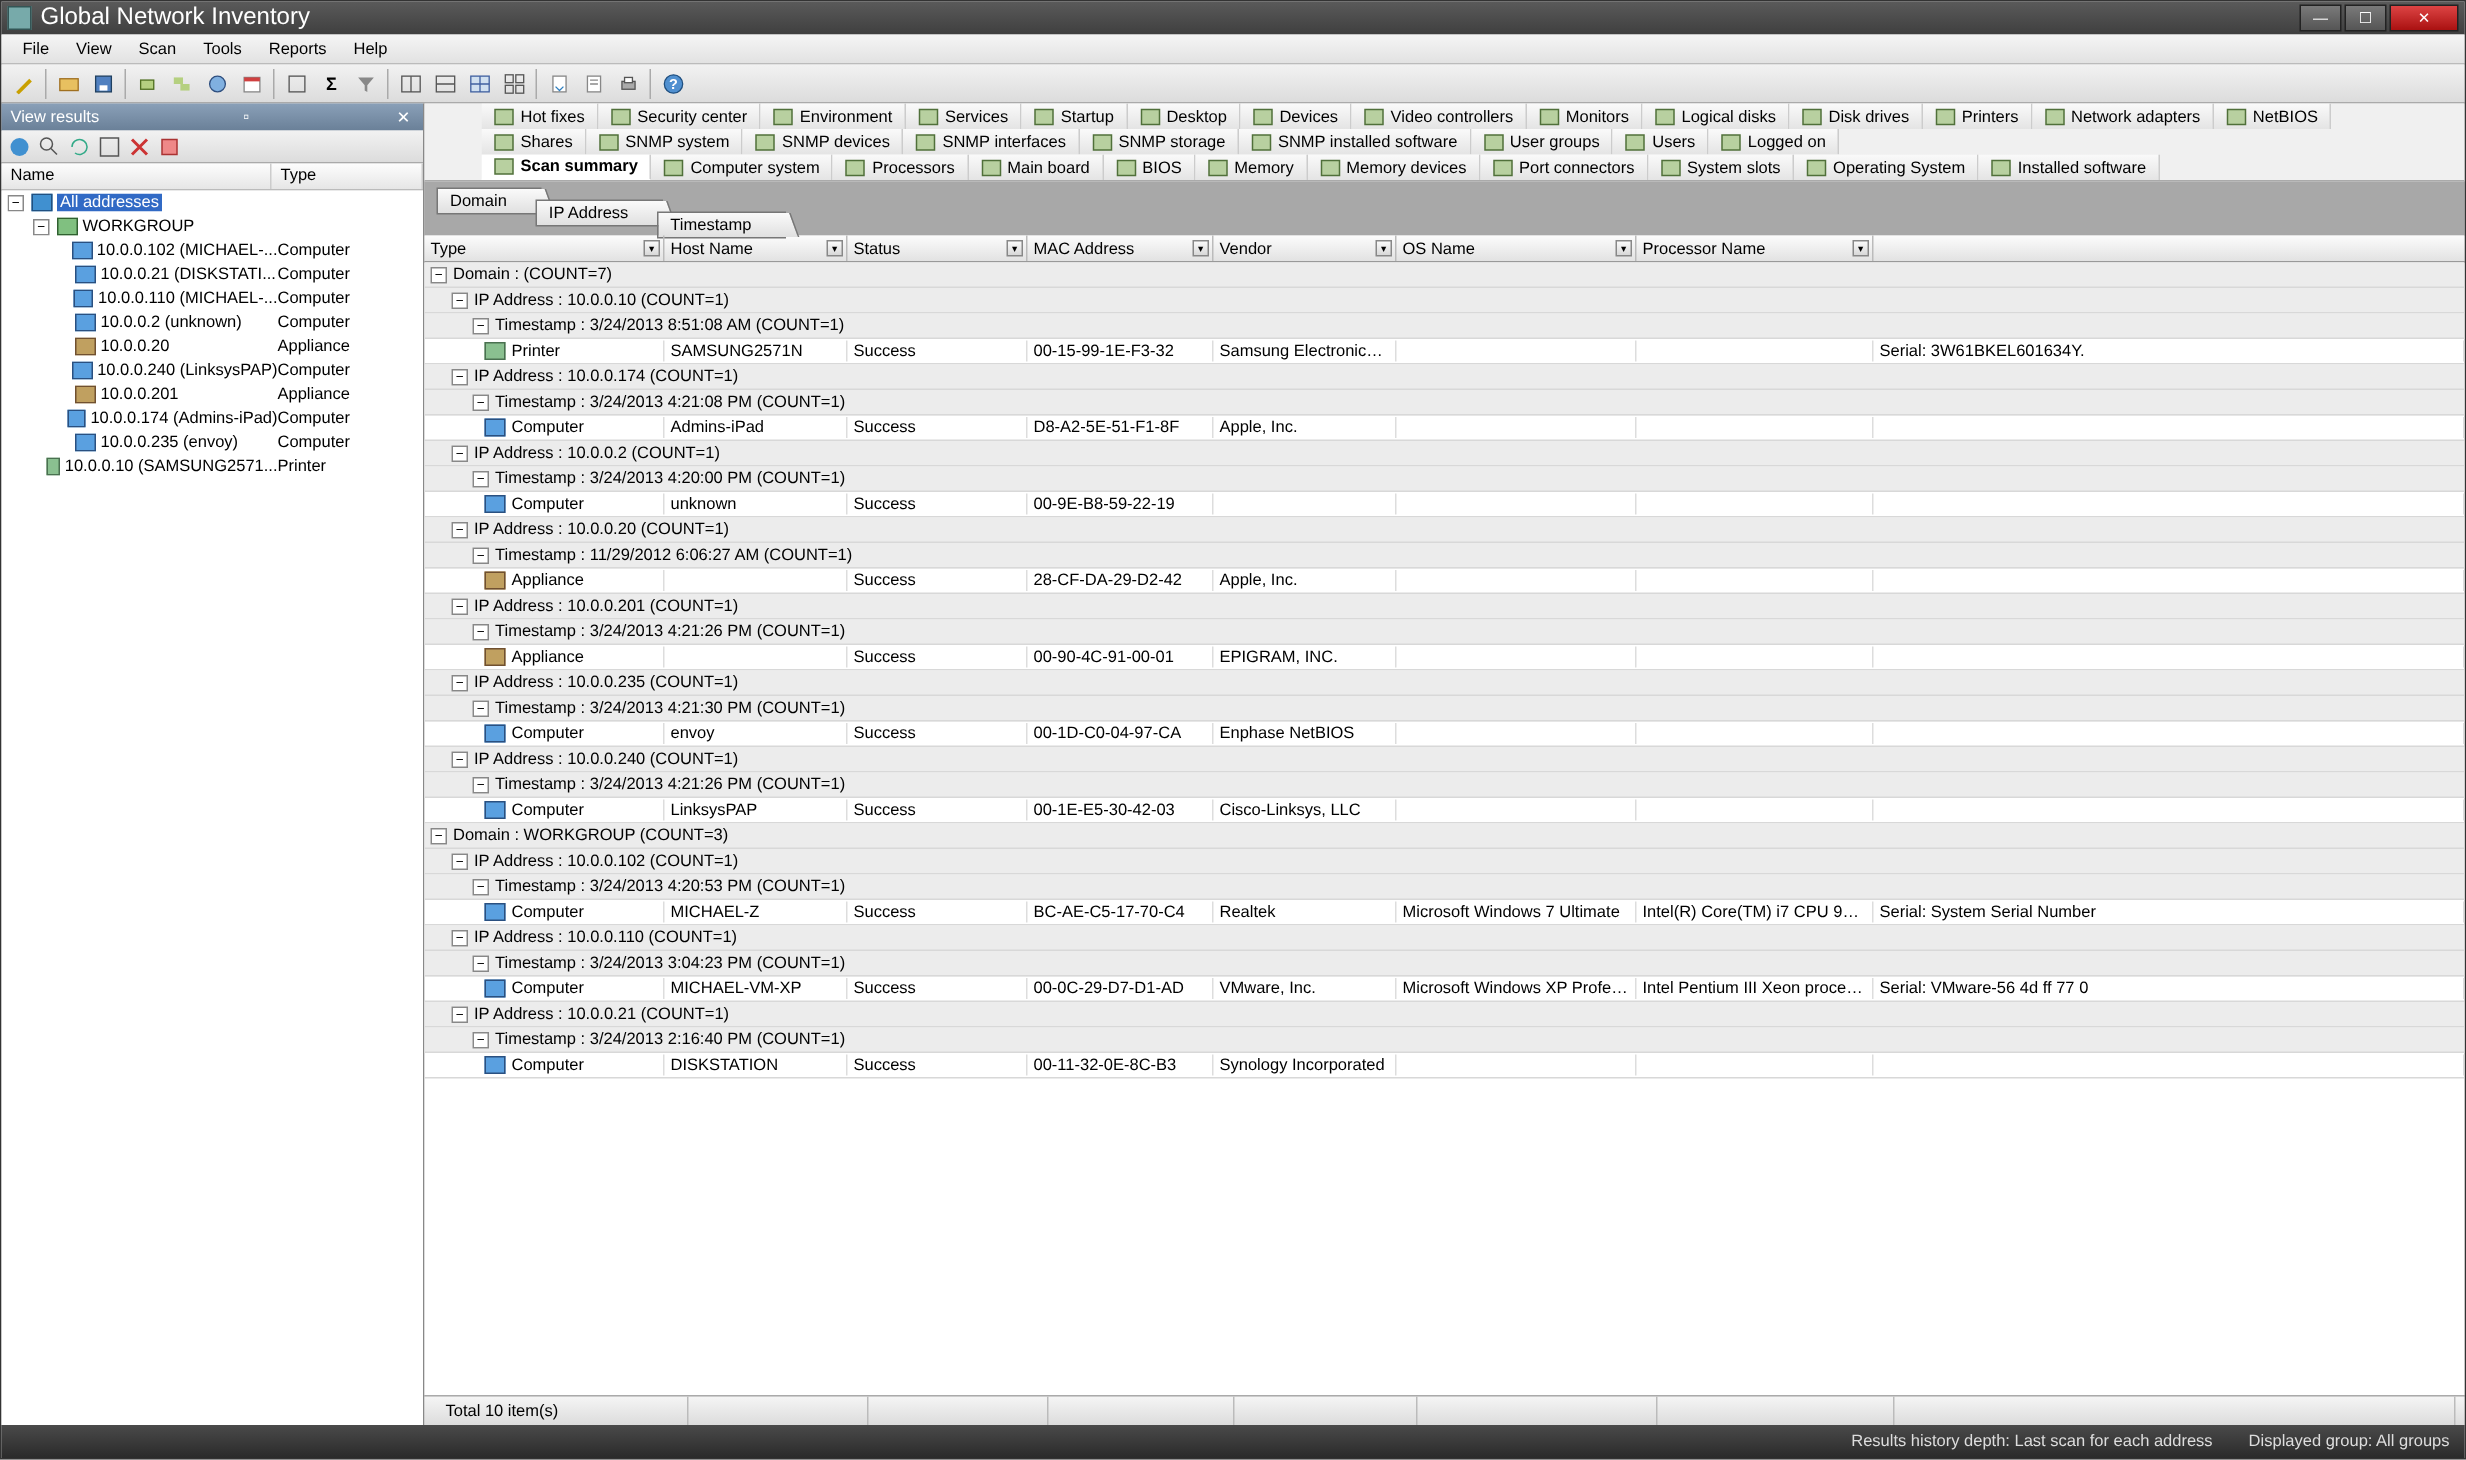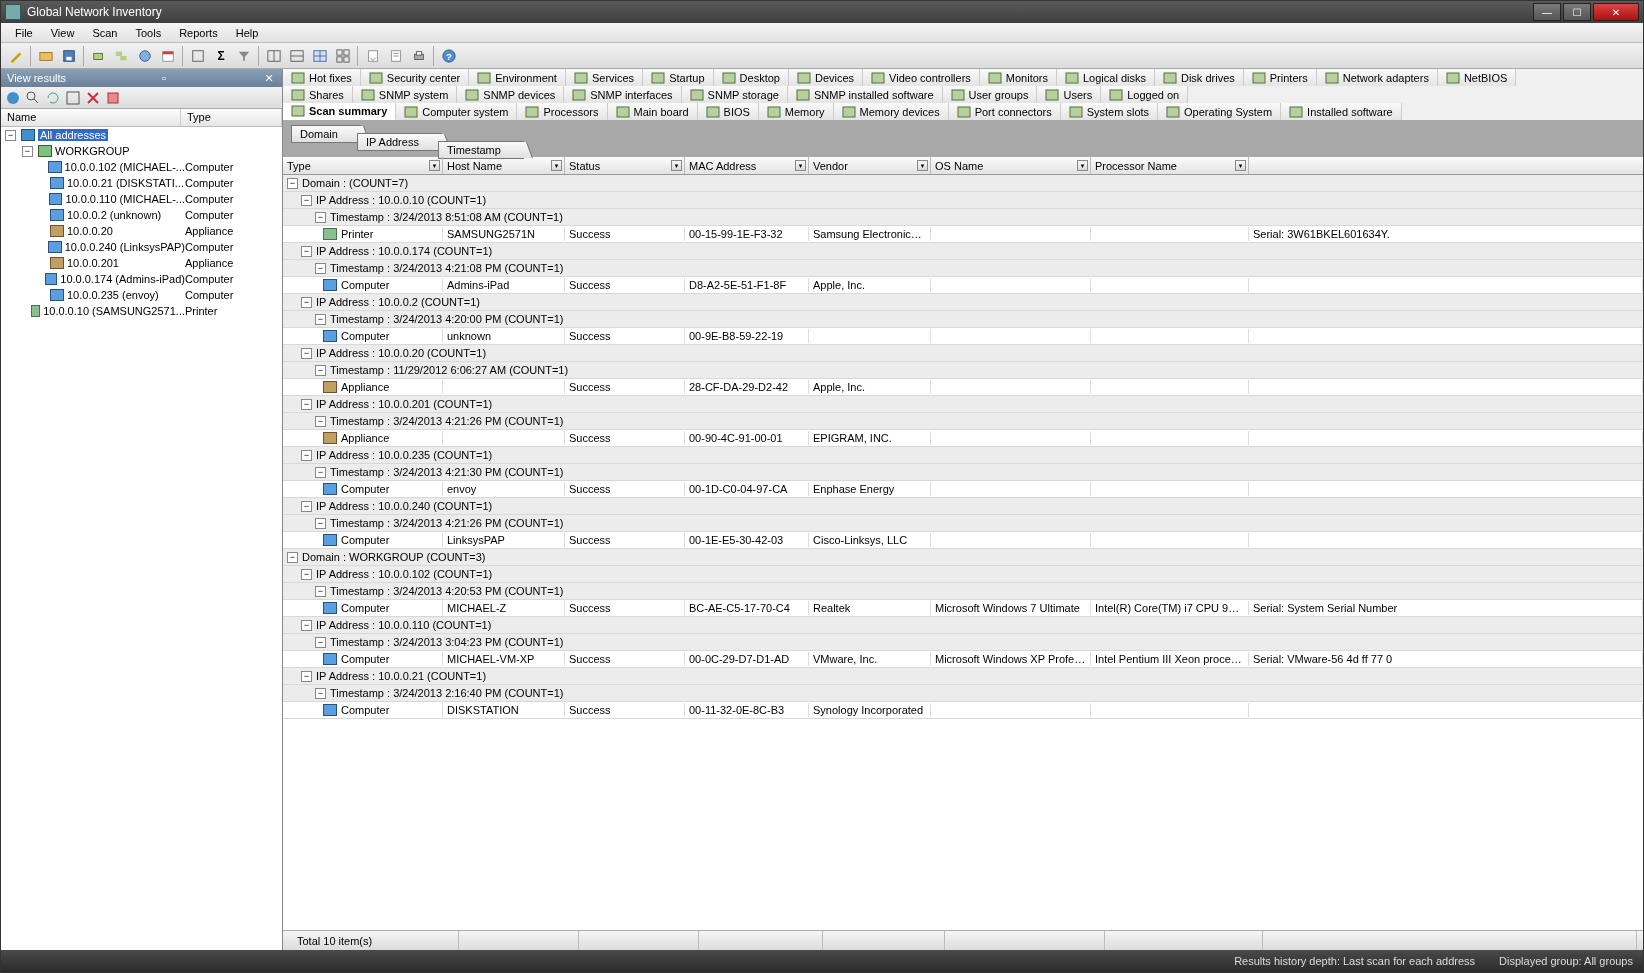--- a/index.html
+++ b/index.html
@@ -1,20 +1,20 @@
 <!DOCTYPE html>
 <html><head>
 <meta charset="utf-8">
 <style>
 * { margin: 0; padding: 0; box-sizing: border-box; font-family: Tahoma, "Segoe UI", sans-serif; font-size: 11px; }
 html, body { width: 100%; height: 100%; overflow: hidden; background: #4a4a4a; }
 .window-frame { width: 1644px; height: 973px; background: #e8e8e8; display: flex; flex-direction: column; border: 1px solid #333; }
 .titlebar { height: 22px; background: linear-gradient(#5a5a5a,#3f3f3f); display: flex; align-items: center; padding: 0 4px; color: #fff; }
 .titlebar-icon { width: 16px; height: 16px; margin-right: 6px; background: #7aa; border: 1px solid #355; }
-.titlebar-title { flex: 1; font-size: 12px; }
+.titlebar-title { flex: 1; font-size: 16px; }
 .win-btns { display: flex; gap: 2px; }
 .win-btn { width: 28px; height: 18px; background: linear-gradient(#7a7a7a,#555); border: 1px solid #222; display: flex; align-items: center; justify-content: center; color: #fff; font-size: 10px; }
 .win-btn.close { width: 46px; background: linear-gradient(#d44,#a11); }
 .menubar { height: 20px; background: linear-gradient(#f5f5f5,#e2e2e2); display: flex; align-items: center; padding: 0 6px; gap: 2px; border-bottom: 1px solid #bbb; }
 .menu-item { padding: 18px 8px; }
 .toolbar { height: 26px; background: linear-gradient(#f2f2f2,#dcdcdc); display: flex; align-items: center; padding: 0 4px; gap: 1px; border-bottom: 1px solid #aaa; }
 .tb-btn { width: 22px; height: 22px; border: 1px solid transparent; display: flex; align-items: center; justify-content: center; }
 .tb-sep { width: 2px; height: 20px; border-left: 1px solid #aaa; margin: 0 2px; }
 .main-split { flex: 1; display: flex; min-height: 0; }
 .left-pane { width: 282px; display: flex; flex-direction: column; border-right: 1px solid #888; }
@@ -27,21 +27,21 @@
 .tree-body { flex: 1; background: #fff; overflow: auto; }
 .tree-row { display: flex; align-items: center; height: 16px; padding-left: 4px; }
 .tree-row .n { width: 180px; white-space: nowrap; overflow: hidden; text-overflow: ellipsis; display:flex; align-items:center; gap:3px; }
 .tree-row .t { flex: 1; }
 .tree-row.selected .n-text { background: #316ac5; color: #fff; padding: 0 2px; }
 .indent { display:inline-block; }
 .tw { width:11px; height:11px; border:1px solid #888; display:inline-flex; align-items:center; justify-content:center; font-size:9px; background:#fff; margin-right:2px; }
 .node-ico { width:14px; height:12px; display:inline-block; }
 .right-pane { flex: 1; display: flex; flex-direction: column; min-width: 0; }
 .tabbar { background: #f0f0f0; border-bottom: 1px solid #aaa; display:flex; flex-direction:column; }
-.tabrow { display: flex; flex-wrap: nowrap; height: 17px; overflow:hidden; }
+.tabrow { display: flex; flex-wrap: nowrap; height: 17px; overflow:hidden;margin-left:38px; }
 .tab { display: flex; align-items: center; gap: 4px; padding: 1px 8px; border-right: 1px solid #ccc; background: linear-gradient(#fafafa,#e4e4e4); font-size: 11px; white-space: nowrap; }
 .tab.active { background: #fff; border-bottom: 1px solid #fff; font-weight:bold; }
 .tab .tico { width:14px; height:12px; }
 .group-strip { height: 36px; background: #a8a8a8; display: flex; align-items: flex-start; padding: 4px 8px; gap: 0; }
 .grp-chip { background: linear-gradient(#fafafa,#e0e0e0); border:1px solid #777; padding: 2px 22px 2px 8px; font-size: 11px; position:relative; }
 .grp-chip:after { content:""; position:absolute; right:-7px; top:0; bottom:0; width:14px; background:inherit; transform:skewX(20deg); border-right:1px solid #777; }
 .grp-chip:nth-child(2){ margin-top:8px; margin-left:-4px;text-align:center;}
 .grp-chip:nth-child(3){ margin-top:16px; margin-left:-4px;}
 .grid-header { height: 18px; background: linear-gradient(#fcfcfc,#e2e2e2); display: flex; border-bottom: 1px solid #999; }
 .gh-col { border-right: 1px solid #bbb; padding: 2px 4px; display:flex; align-items:center; position:relative; }
@@ -725,21 +725,21 @@
           </div>
           <div class="gr data">
             <div class="cells">
     <div class="cell c-type type-cell">
                 <span class="node-ico computer"></span>
                 <span>Computer</span>
               </div>
     <div class="cell c-host">envoy</div>
     <div class="cell c-status">Success</div>
     <div class="cell c-mac">00-1D-C0-04-97-CA</div>
-    <div class="cell c-vendor">Enphase Energy</div>
+    <div class="cell c-vendor">Enphase NetBIOS</div>
     <div class="cell c-os"></div>
     <div class="cell c-proc"></div>
     <div class="cell c-comment"></div>
             </div>
           </div>
           <div class="gr group">
             <span style="display:inline-block;width:14px"></span>
             <span class="tw">−</span>
             <span>IP Address : 10.0.0.240 (COUNT=1)</span>
           </div>

